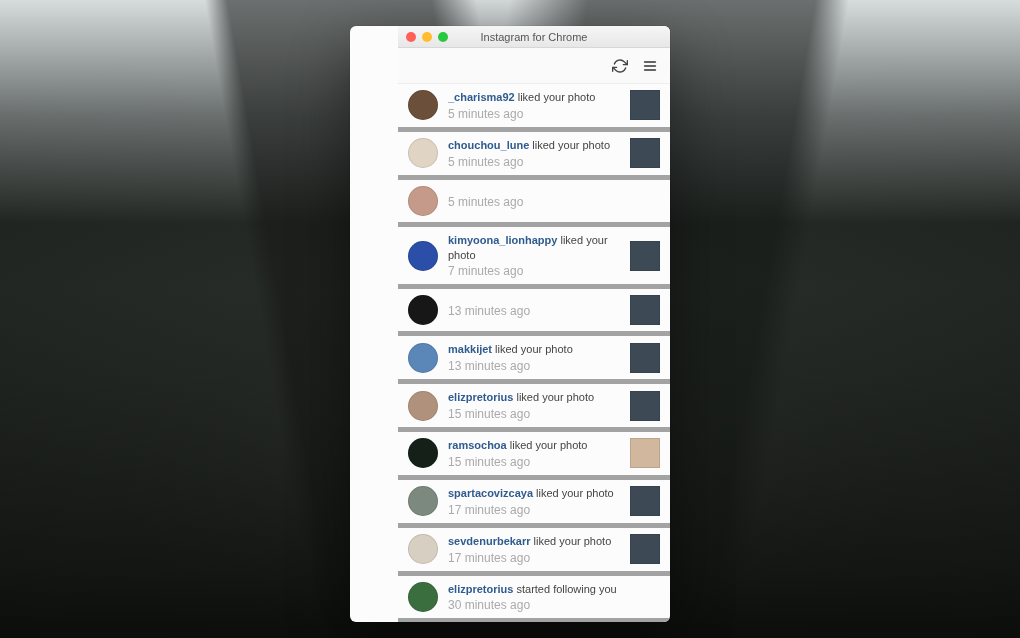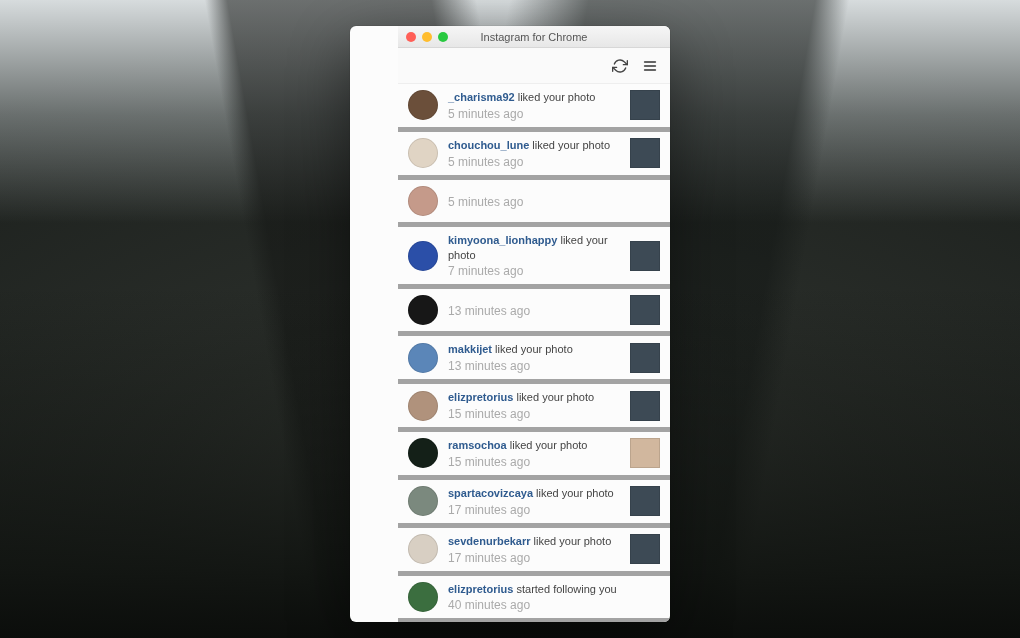--- a/index.html
+++ b/index.html
@@ -216,21 +216,21 @@
         <div class="rowtext">
           <div class="line1"><span class="uname">sevdenurbekarr</span><span> liked your photo</span></div>
           <div class="line2">17 minutes ago</div>
         </div>
         <div class="thumb" style="background: rgb(61, 74, 85);"></div>
       </div>
       <div class="row">
         <div class="avatar" style="background: rgb(59, 110, 63);"></div>
         <div class="rowtext">
           <div class="line1"><span class="uname">elizpretorius</span><span> started following you</span></div>
-          <div class="line2">40 minutes ago</div>
+          <div class="line2">30 minutes ago</div>
         </div>
       </div>
       <div class="row">
         <div class="avatar" style="background: rgb(154, 76, 102);"></div>
         <div class="thumb" style="background: rgb(61, 74, 85);"></div>
       </div>
       <div class="row">
         <div class="avatar" style="background: rgb(207, 209, 208);"></div>
         <div class="rowtext">
           <div class="line1"><span class="uname">javieruphotography</span><span> started following you</span></div>

